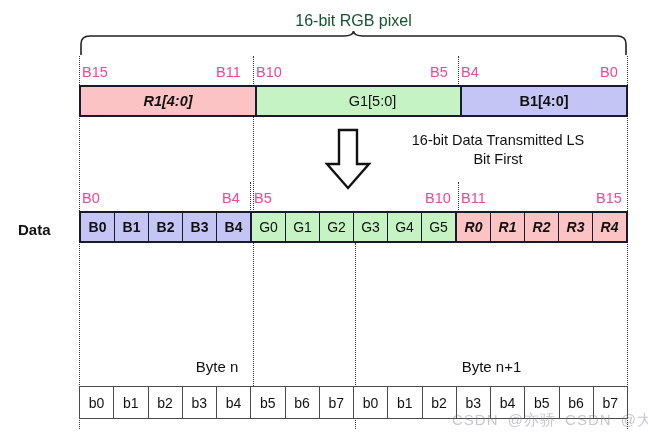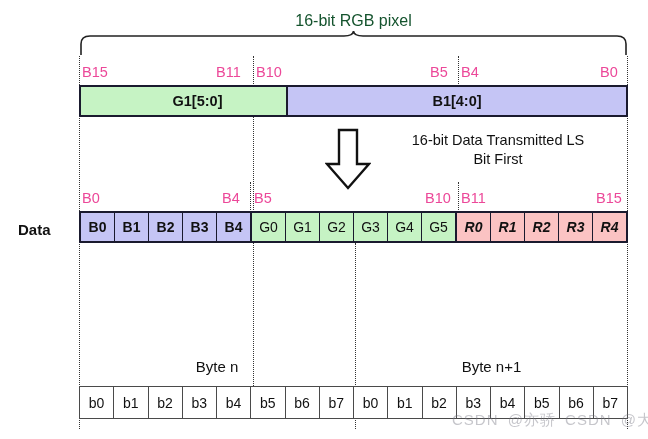--- a/index.html
+++ b/index.html
@@ -32,21 +32,21 @@
 
   
   #pixelbar{left:79px;top:85px;width:549px;height:32px;display:flex;
     border:2px solid #1a1a2e;box-sizing:border-box;}
   #pixelbar .field{
     display:flex;align-items:center;justify-content:center;
     font-size:14.5px;box-sizing:border-box;height:100%;
   }
   #pixelbar .field + .field{border-left:2px solid #1a1a2e;}
   .f-red{background:#fbc3c3;font-style:italic;font-weight:bold;}
-  .f-green{background:#c6f3c4;font-weight:bold;padding-left:28px;}
+  .f-green{background:#c6f3c4;font-weight:normal;padding-left:28px;}
   .f-blue{background:#c5c5f5;font-weight:bold;}
 
   
   #arrow{left:325px;top:128px;width:46px;height:62px;}
 
   
   #note{left:372px;top:131px;width:252px;text-align:center;
     font-size:14.5px;line-height:19px;color:#111;}
 
   
@@ -110,20 +110,21 @@
   <div class="guide" style="left:355px; top:243px; height:186px;"></div>
 
   <div class="bitlabel" style="left:82px; top:64px;">B15</div>
   <div class="bitlabel" style="left:216px;top:64px;">B11</div>
   <div class="bitlabel" style="left:256px;top:64px;">B10</div>
   <div class="bitlabel" style="left:430px;top:64px;">B5</div>
   <div class="bitlabel" style="left:461px;top:64px;">B4</div>
   <div class="bitlabel" style="left:600px;top:64px;">B0</div>
 
   <div class="abs" id="pixelbar">
+    <div class="field f-red" style="width:174px;">R1[4:0]</div>
     <div class="field f-green" style="width:205px;">G1[5:0]</div>
     <div class="field f-blue" style="flex:1 1 auto;">B1[4:0]</div>
   </div>
 
   <svg class="abs" id="arrow" viewBox="0 0 46 62">
     <path d="M14,2 L32,2 L32,36 L44,36 L23,60 L2,36 L14,36 Z" fill="#ffffff" stroke="#111" stroke-width="2.4" stroke-linejoin="miter"></path>
   </svg>
 
   <div class="abs" id="note">
     <div>16-bit Data Transmitted LS</div>

